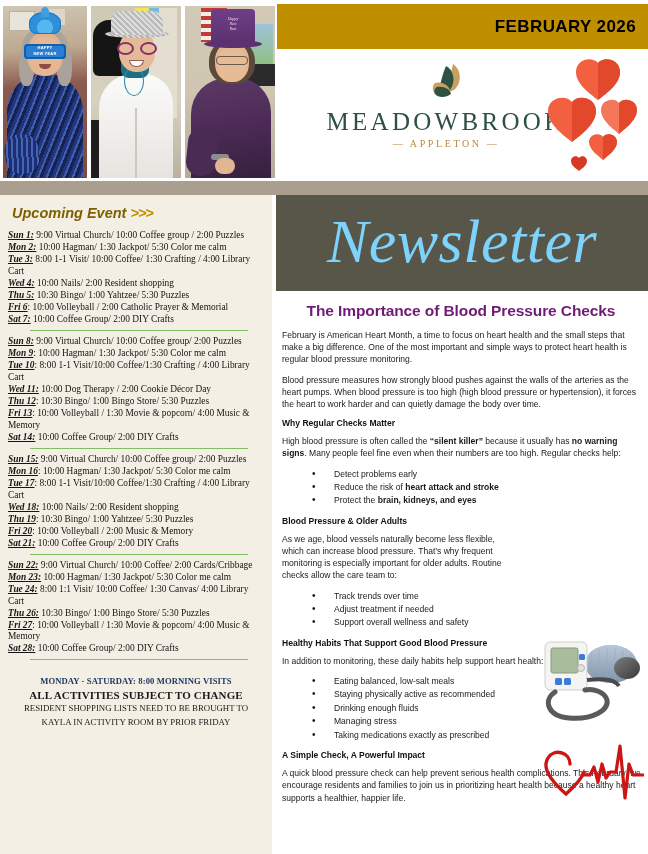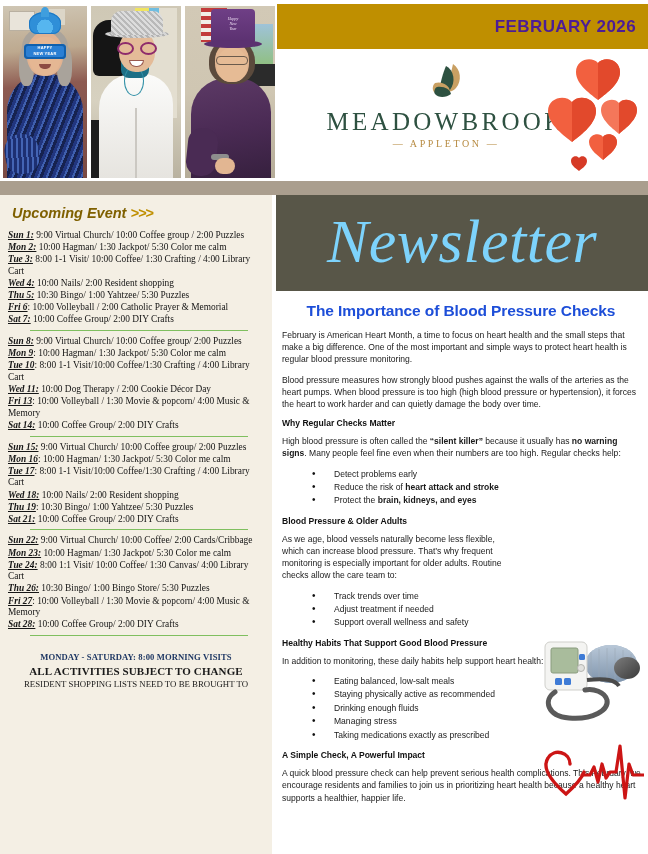--- a/index.html
+++ b/index.html
@@ -82,21 +82,21 @@
   .p3 .hat { position:absolute; left:26px; top:3px; width:44px; height:34px;
      background:linear-gradient(180deg,#6f3f86 0%,#5b3170 100%); border-radius:4px 4px 2px 2px; }
   .p3 .hat:before{ content:""; position:absolute; left:-7px; bottom:-5px; width:58px; height:8px;
      background:#5b3170; border-radius:50%; }
   .p3 .hattxt{ position:absolute; left:28px; top:10px; width:40px; text-align:center; color:#f0e0f5;
      font-size:4px; line-height:5px; font-style:italic; font-family:"Liberation Serif",serif; }
 
   .gold-bar { position: absolute; left: 277px; top: 4px; width: 371px; height: 45px; background: #BF8F00; }
   .gold-bar .month {
     position: absolute; right: 12px; top: 50%; transform: translateY(-50%);
-    color: #4c1d95; font-size: 17px; font-weight: bold; letter-spacing: .4px;
+    color: #000000; font-size: 17px; font-weight: bold; letter-spacing: .4px;
     font-family: "Liberation Sans", sans-serif;
   }
 
   .brandzone { position: absolute; left: 277px; top: 49px; width: 371px; height: 132px; background: #fff; }
 
   .logo-wrap { position: absolute; left: 44px; top: 12px; width: 250px; text-align: center; }
   .logo-mark { position: relative; width: 46px; height: 46px; margin: 0 auto 2px; }
   .logo-name { font-family: "Liberation Serif", serif; font-size: 25px; letter-spacing: 3.3px;
      color: #2E5141; line-height: 1; }
   .logo-sub { font-family: "Liberation Serif", serif; font-size: 10px; letter-spacing: 2.6px;
@@ -123,21 +123,21 @@
 
   
   .main { position: absolute; left: 272px; top: 195px; width: 376px; height: 659px; background: #fff; }
   .nl-band { position: relative; left: 4px; top: 0; width: 372px; height: 96px; background: #585648; }
   .nl-band .nl {
     position: absolute; left: 50%; top: 50%; transform: translate(-50%,-52%);
     font-family: "Liberation Serif", serif; font-style: italic; font-size: 62px;
     color: #7dd3fc; letter-spacing: .5px; white-space: nowrap;
   }
   .art-title { text-align: center; font-family: "Liberation Sans", sans-serif; font-weight: bold;
-     font-size: 15.5px; color: #1d4ed8; margin: 11px 6px 9px 8px; letter-spacing: -.1px; }
+     font-size: 15.5px; color: #701a75; margin: 11px 6px 9px 8px; letter-spacing: -.1px; }
 
   .body-area { position: relative; padding: 0 6px 0 10px; }
   .p { font-family: "Liberation Sans", sans-serif; font-size: 8.55px; line-height: 12.2px; color: #1a1a1a; margin-bottom: 8px; }
   .h { font-family: "Liberation Sans", sans-serif; font-size: 8.55px; font-weight: bold; color: #111; margin-bottom: 7px; }
   ul.bul { list-style: none; margin: 0 0 8px 0; padding: 0; }
   ul.bul li { font-family: "Liberation Sans", sans-serif; font-size: 8.55px; line-height: 13.4px; color: #1a1a1a;
      padding-left: 52px; position: relative; }
   ul.bul li:before { content: "\2022"; position: absolute; left: 30px; top: -1px; font-size: 10px; color:#111; }
 
   .bp-img { position: absolute; right: 2px; top: 305px; width: 105px; height: 90px; z-index: 3; }
@@ -262,43 +262,46 @@
         <div class="evt"><b>Tue 3:</b><span> 8:00 1-1 Visit/ 10:00 Coffee/ 1:30 Crafting / 4:00 Library Cart</span></div>
         <div class="evt"><b>Wed 4:</b><span> 10:00 Nails/ 2:00 Resident shopping</span></div>
         <div class="evt"><b>Thu 5:</b><span> 10:30 Bingo/ 1:00 Yahtzee/ 5:30 Puzzles</span></div>
         <div class="evt"><b>Fri 6</b><span>: 10:00 Volleyball / 2:00 Catholic Prayer &amp; Memorial</span></div>
         <div class="evt"><b>Sat 7:</b><span> 10:00 Coffee Group/ 2:00 DIY Crafts</span></div>
         <div class="week-sep"></div>
         <div class="evt"><b>Sun 8:</b><span> 9:00 Virtual Church/ 10:00 Coffee group/ 2:00 Puzzles</span></div>
         <div class="evt"><b>Mon 9</b><span>: 10:00 Hagman/ 1:30 Jackpot/ 5:30 Color me calm</span></div>
         <div class="evt"><b>Tue 10</b><span>: 8:00 1-1 Visit/10:00 Coffee/1:30 Crafting / 4:00 Library Cart</span></div>
         <div class="evt"><b>Wed 11:</b><span> 10:00 Dog Therapy / 2:00 Cookie Décor Day</span></div>
+        <div class="evt"><b>Thu 12</b><span>: 10:30 Bingo/ 1:00 Bingo Store/ 5:30 Puzzles</span></div>
         <div class="evt"><b>Fri 13</b><span>: 10:00 Volleyball / 1:30 Movie &amp; popcorn/ 4:00 Music &amp; Memory</span></div>
         <div class="evt"><b>Sat 14:</b><span> 10:00 Coffee Group/ 2:00 DIY Crafts</span></div>
         <div class="week-sep"></div>
         <div class="evt"><b>Sun 15:</b><span>  9:00 Virtual Church/ 10:00 Coffee group/ 2:00 Puzzles</span></div>
         <div class="evt"><b>Mon 16</b><span>: 10:00 Hagman/ 1:30 Jackpot/ 5:30 Color me calm</span></div>
         <div class="evt"><b>Tue 17</b><span>: 8:00 1-1 Visit/10:00 Coffee/1:30 Crafting / 4:00 Library Cart</span></div>
         <div class="evt"><b>Wed 18:</b><span> 10:00 Nails/ 2:00 Resident shopping</span></div>
         <div class="evt"><b>Thu 19</b><span>: 10:30 Bingo/ 1:00 Yahtzee/ 5:30 Puzzles</span></div>
+        <div class="evt"><b>Fri 20</b><span>: 10:00 Volleyball / 2:00 Music &amp; Memory</span></div>
         <div class="evt"><b>Sat 21:</b><span> 10:00 Coffee Group/ 2:00 DIY Crafts</span></div>
         <div class="week-sep"></div>
         <div class="evt"><b>Sun 22:</b><span>  9:00 Virtual Church/ 10:00 Coffee/ 2:00 Cards/Cribbage</span></div>
         <div class="evt"><b>Mon 23:</b><span> 10:00 Hagman/ 1:30 Jackpot/ 5:30 Color me calm</span></div>
         <div class="evt"><b>Tue 24:</b><span> 8:00 1:1 Visit/ 10:00 Coffee/ 1:30 Canvas/ 4:00 Library Cart</span></div>
         <div class="evt"><b>Thu 26:</b><span> 10:30 Bingo/ 1:00 Bingo Store/ 5:30 Puzzles</span></div>
         <div class="evt"><b>Fri 27</b><span>: 10:00 Volleyball / 1:30 Movie &amp; popcorn/ 4:00 Music &amp; Memory</span></div>
         <div class="evt"><b>Sat 28:</b><span>  10:00 Coffee Group/ 2:00 DIY Crafts</span></div>
         <div class="week-sep"></div>
       </div>
 
     <div class="notice">
       <div class="n1">MONDAY - SATURDAY: 8:00 MORNING VISITS</div>
       <div class="n2">ALL ACTIVITIES SUBJECT TO CHANGE</div>
       <div class="n3">RESIDENT SHOPPING LISTS NEED TO BE BROUGHT TO</div>
+      <div class="n3">KAYLA IN ACTIVITY ROOM BY PRIOR FRIDAY</div>
     </div>
   </div>
 
   <div class="main">
 
     <div class="nl-band">
       <div class="nl">Newsletter</div>
     </div>
 
     <div class="art-title">The Importance of Blood Pressure Checks</div>

